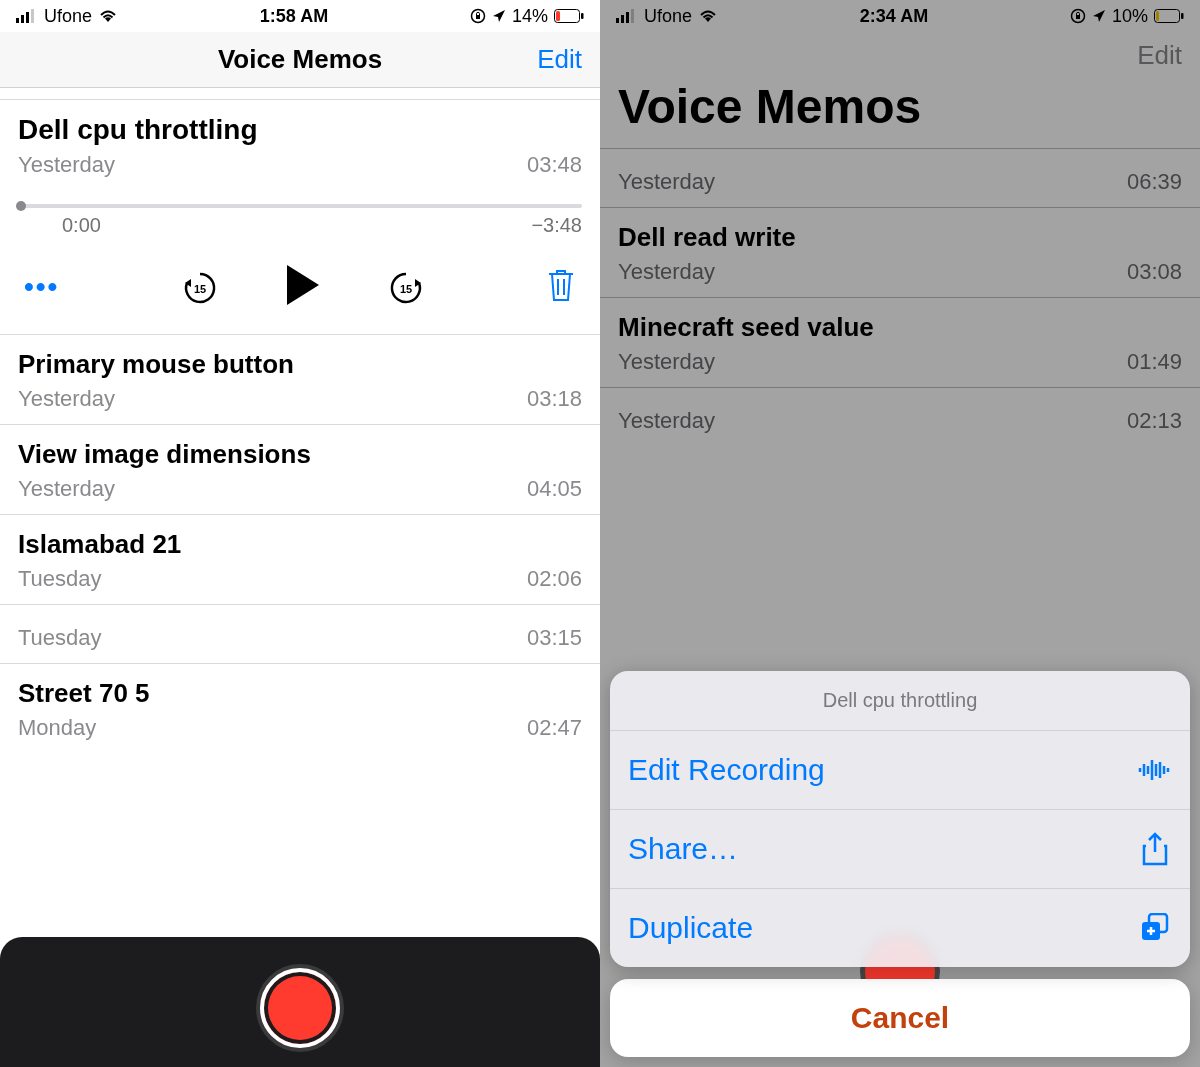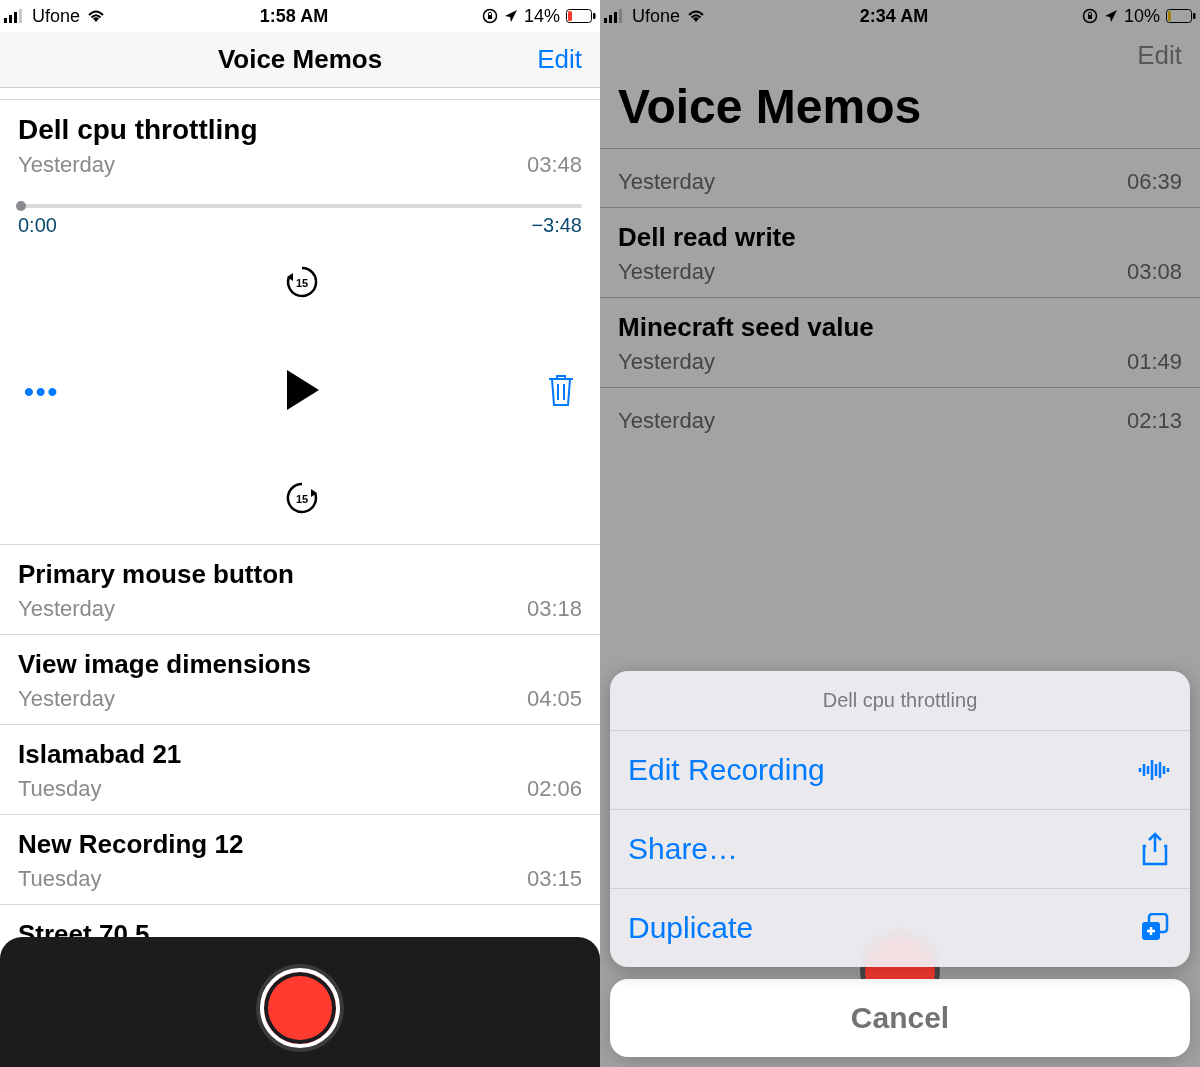--- a/index.html
+++ b/index.html
@@ -1,38 +1,38 @@
 <!DOCTYPE html>
 <html><head>
 <meta charset="utf-8">
 <style>
   * { box-sizing: border-box; margin: 0; padding: 0; }
   html, body { width: 1200px; height: 1067px; font-family: -apple-system, "Helvetica Neue", Arial, sans-serif; background: #fff; }
   .container { display: flex; width: 1200px; height: 1067px; }
   .phone { position: relative; width: 600px; height: 1067px; overflow: hidden; background: #fff; }
   .phone.right { background: #fff; }
   
-  .status-bar { height: 32px; display: flex; align-items: center; justify-content: space-between; padding: 0 4px; font-size: 18px; font-weight: 600; }
+  .status-bar { height: 32px; display: flex; align-items: center; justify-content: space-between; padding: 0 16px; font-size: 18px; font-weight: 600; }
   .status-left, .status-right { display: flex; align-items: center; gap: 6px; }
   .status-center { font-weight: 700; }
   .signal-icon svg, .wifi-icon svg, .lock-icon svg, .location-icon svg, .battery-icon svg { display:block; }
   
   .nav-bar { height: 56px; display:flex; align-items:center; justify-content:center; position:relative; background:#f7f7f8; border-bottom:1px solid #d1d1d6;}
   .nav-title { font-size: 26px; font-weight:700; }
   .nav-edit { position:absolute; right:18px; font-size:26px; color:#007aff; }
   .list { background:#fff; }
   .memo { padding: 14px 18px 12px 18px; border-bottom: 1px solid #d9d9de; }
   .memo .title { font-size: 26px; font-weight:700; }
   .memo .sub { display:flex; justify-content:space-between; font-size:22px; color:#8a8a8e; margin-top:6px;}
   .expanded .title { font-size:28px; }
   .scrubber { margin: 26px 0 6px 0; height: 4px; background:#d9d9de; position:relative; border-radius:2px;}
   .scrubber .knob { position:absolute; left:0; top:50%; width:10px; height:10px; background:#8a8a8e; border-radius:50%; transform:translate(-2px,-50%);}
-  .timerow { display:flex; justify-content:space-between; font-size:20px; color:#0c4a6e; margin-top:4px;}
+  .timerow { display:flex; justify-content:space-between; font-size:20px; color:#737373; margin-top:4px;margin-left:44px;}
   .controls { display:flex; align-items:center; justify-content:space-between; margin:22px 2px 8px 2px;}
-  .controls .center { display:flex; align-items:flex-start; gap:56px;flex-direction:column; }
+  .controls .center { display:flex; align-items:flex-end; gap:56px; }
   .ctrl-btn { background:none; border:none; padding:4px; }
   .more-dots { color:#007aff; font-size:28px; letter-spacing:2px; font-weight:900;}
   .trash svg { stroke:#007aff; }
   .record-bar { position:absolute; left:0; right:0; bottom:0; height:130px; background:#1c1c1e; border-top-left-radius:22px; border-top-right-radius:22px; display:flex; align-items:center; justify-content:center;}
   .record-btn { width:82px; height:82px; border-radius:50%; background:#ff3b30; border:5px solid #fff; box-shadow:0 0 0 4px #1c1c1e inset; position: relative; top:6px;}
   .record-btn::after{content:"";position:absolute;inset:-8px;border:4px solid #3a3a3c;border-radius:50%;}
   
   .partial-row{ padding: 0 18px 8px 18px; border-bottom:1px solid #d9d9de; display:flex; justify-content:space-between; color:#8a8a8e; font-size:22px; height:12px; overflow:hidden;}
   .right .status-bar, .right .large-nav, .right .rlist { filter: none; }
   .right .scrim { position:absolute; inset:0; background:rgba(0,0,0,0.36); }
@@ -42,21 +42,21 @@
   .rlist .memo { border-top:1px solid #bdbdc2; border-bottom:none;}
   .rlist .memo:first-child{border-top:1px solid #bdbdc2;}
   .rlist { }
   
   .sheet-wrap { position:absolute; left:10px; right:10px; bottom:10px; }
   .sheet { background:#f2f2f6e6; backdrop-filter: blur(6px); border-radius:18px; overflow:hidden; margin-bottom:12px; box-shadow:0 4px 20px rgba(0,0,0,0.25);}
   .sheet-header { text-align:center; font-size:20px; color:#7a7a7e; padding:18px 12px; border-bottom:1px solid #d0d0d5;}
   .sheet-item { display:flex; align-items:center; justify-content:space-between; padding:22px 18px; font-size:30px; color:#007aff; border-bottom:1px solid #d0d0d5;}
   .sheet-item:last-child{border-bottom:none;}
   .sheet-item .ic { width:34px; display:flex; justify-content:center; }
-  .cancel { background:#fff; border-radius:18px; text-align:center; padding:22px 12px; font-size:30px; font-weight:700; color:#737373; box-shadow:0 4px 20px rgba(0,0,0,0.2);}
+  .cancel { background:#fff; border-radius:18px; text-align:center; padding:22px 12px; font-size:30px; font-weight:700; color:#c2410c; box-shadow:0 4px 20px rgba(0,0,0,0.2);}
   
   .peek-record { position:absolute; left:50%; transform:translateX(-50%); bottom:96px; width:80px; height:40px; }
   .peek-record .half{ width:80px;height:80px;border-radius:50%;background:#ff3b30;border:5px solid #4a4a4c; position:absolute; top:0;}
   .right-content { position:absolute; inset:0; }
   .right-content .status-bar, .right-content .large-nav, .right-content .large-title, .right-content .rlist { color:#000; }
   .right-content .memo .sub{color:#6d6d72;}
   
 </style>
 </head>
 <body>
@@ -188,21 +188,20 @@
           </div>
       </div>
       <div class="memo">
         <div class="title">Islamabad 21</div>
         <div class="sub">
             <span>Tuesday</span>
             <span>02:06</span>
           </div>
       </div>
       <div class="memo">
-        <div class="title">New Recording 12</div>
         <div class="sub">
             <span>Tuesday</span>
             <span>03:15</span>
           </div>
       </div>
       <div class="memo" style="border-bottom:none;">
         <div class="title">Street 70 5</div>
         <div class="sub">
             <span>Monday</span>
             <span>02:47</span>

